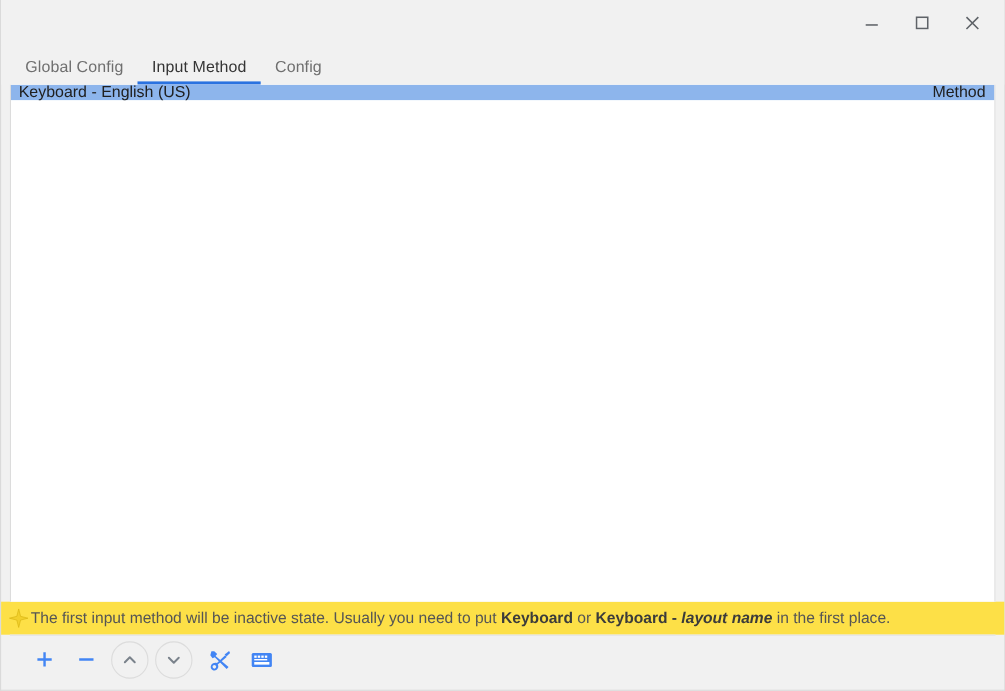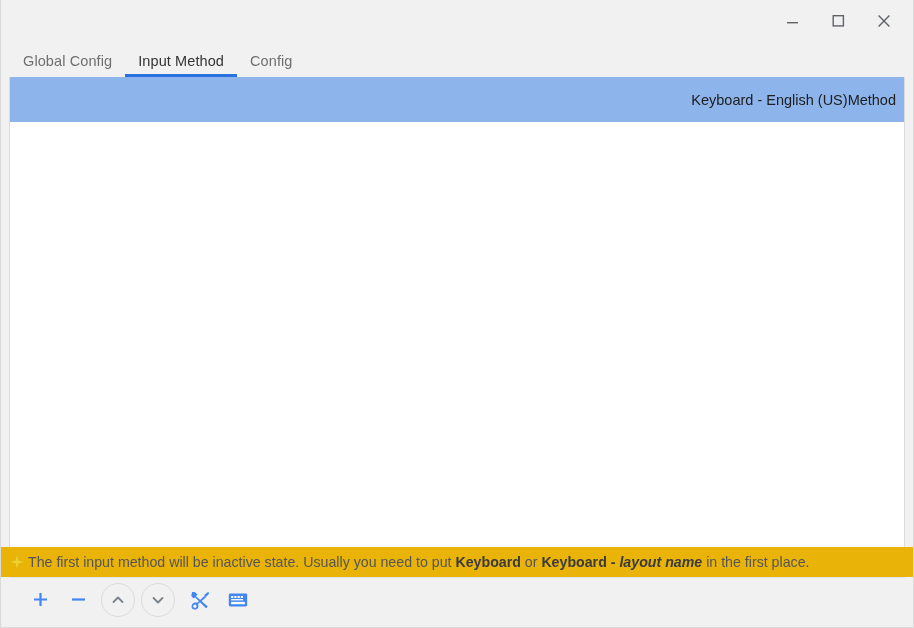--- a/index.html
+++ b/index.html
@@ -91,40 +91,40 @@
     flex: 1;
     background: #ffffff;
     margin: 0 8px;
     border: 1px solid #dcdcdc;
     border-bottom: none;
     border-top: none;
     overflow: hidden;
     position: relative;
   }
   .im-row {
-    height: 45px;
-    display: flex;
-    align-items: center;
-    justify-content: flex-end;
+    height: 14px;
+    display: flex;
+    align-items: center;
+    justify-content: space-between;
     padding: 0 8px 0 7px;
     box-sizing: border-box;
     font-size: 14.5px;
     color: #202020;
     cursor: default;
   }
   .im-row.selected {
     background: #8db5ec;
   }
   .im-row .im-name { white-space: nowrap; }
   .im-row .im-lang { white-space: nowrap; }
 
   
   .statusbar {
     min-height: 30px;
-    background: #eab308;
+    background: #fde047;
     display: flex;
     align-items: center;
     padding: 0 6px 0 6px;
     box-sizing: border-box;
     font-size: 14.2px;
     color: #555555;
     white-space: nowrap;
     overflow: hidden;
   }
   .star-icon {

